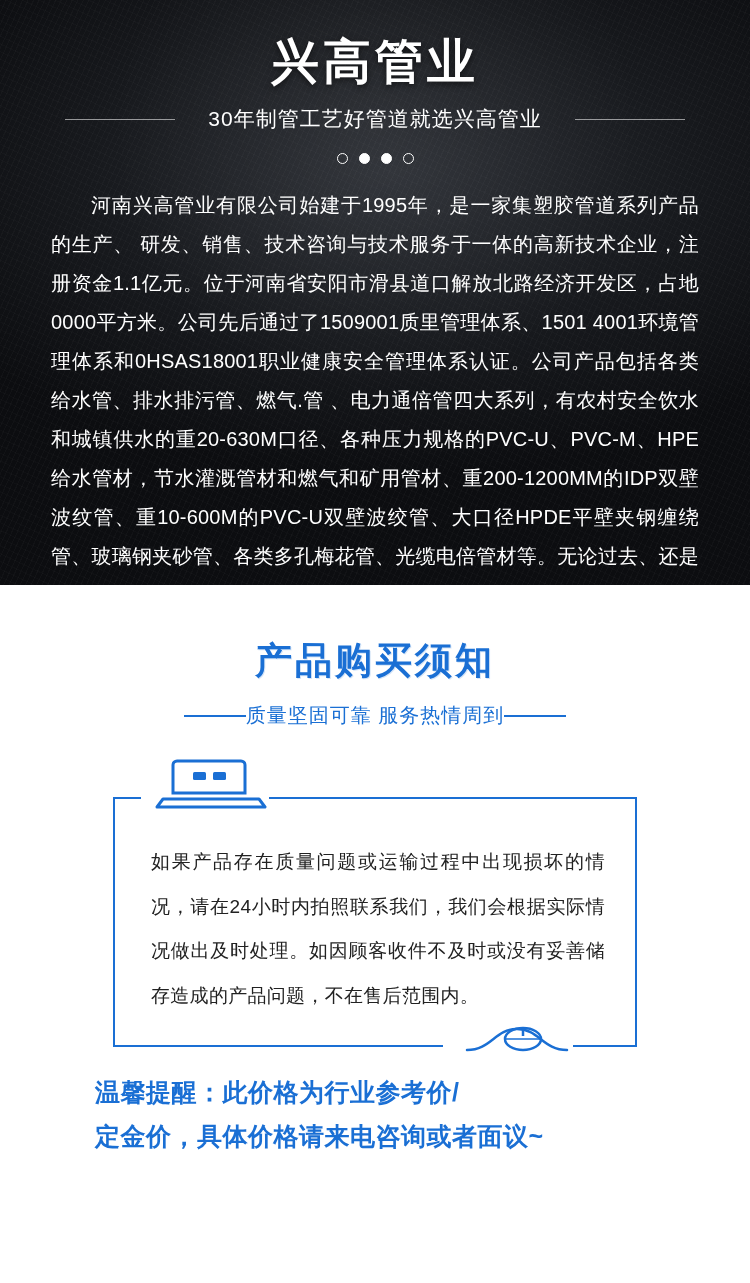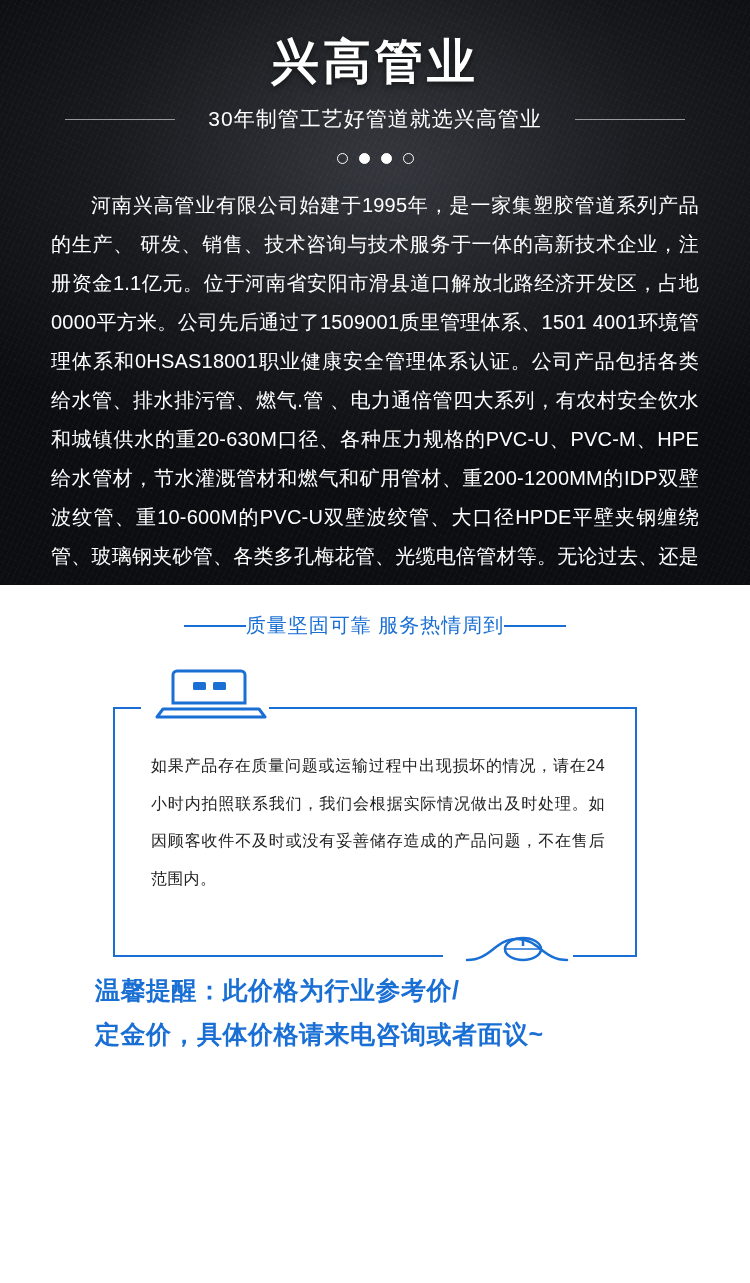--- a/index.html
+++ b/index.html
@@ -196,28 +196,28 @@
     width: 104px;
     height: 34px;
   }
 
   .notice-text {
     position: absolute;
     left: 38px;
     top: 70px;
     width: 454px;
     color: #222222;
-    font-size: 16px;
+    font-size: 19px;
     line-height: 2.35;
     text-align: justify;
     letter-spacing: 0.3px;
   }
 
   .tip {
-    margin: 10px auto 0 auto;
+    margin: 22px auto 0 auto;
     width: 560px;
     color: #1a6fd4;
     font-size: 25px;
     font-weight: bold;
     line-height: 1.75;
     letter-spacing: 0.5px;
   }
   .tip-line2 {
     display: block;
   }
@@ -245,20 +245,21 @@
       <span class="dot filled"></span>
       <span class="dot"></span>
     </div>
 
     <p class="hero-body">河南兴高管业有限公司始建于1995年，是一家集塑胶管道系列产品的生产、 研发、销售、技术咨询与技术服务于一体的高新技术企业，注册资金1.1亿元。位于河南省安阳市滑县道口解放北路经济开发区，占地0000平方米。公司先后通过了1509001质里管理体系、1501 4001环境管理体系和0HSAS18001职业健康安全管理体系认证。公司产品包括各类给水管、排水排污管、燃气.管 、电力通倍管四大系列，有农村安全饮水和城镇供水的重20-630M口径、各种压力规格的PVC-U、PVC-M、HPE给水管材，节水灌溉管材和燃气和矿用管材、重200-1200MM的IDP双壁波纹管、重10-600M的PVC-U双壁波绞管、大口径HPDE平壁夹钢缠绕管、玻璃钢夹砂管、各类多孔梅花管、光缆电倍管材等。无论过去、还是现在和将来，公司都把过硬的产品质里当做搏击市场的金字招牌。采用质量跟踪，环节</p>
   </section>
 
   <div class="band"></div>
 
   <section class="notice">
+    <div class="notice-title">产品购买须知</div>
 
     <div class="notice-sub-wrap">
       <span class="notice-sub-line"></span>
       <span class="notice-sub">质量坚固可靠 服务热情周到</span>
       <span class="notice-sub-line"></span>
     </div>
 
     <div class="frame-area">
       <div class="frame-box"></div>
       <div class="frame-gap-top"></div>

